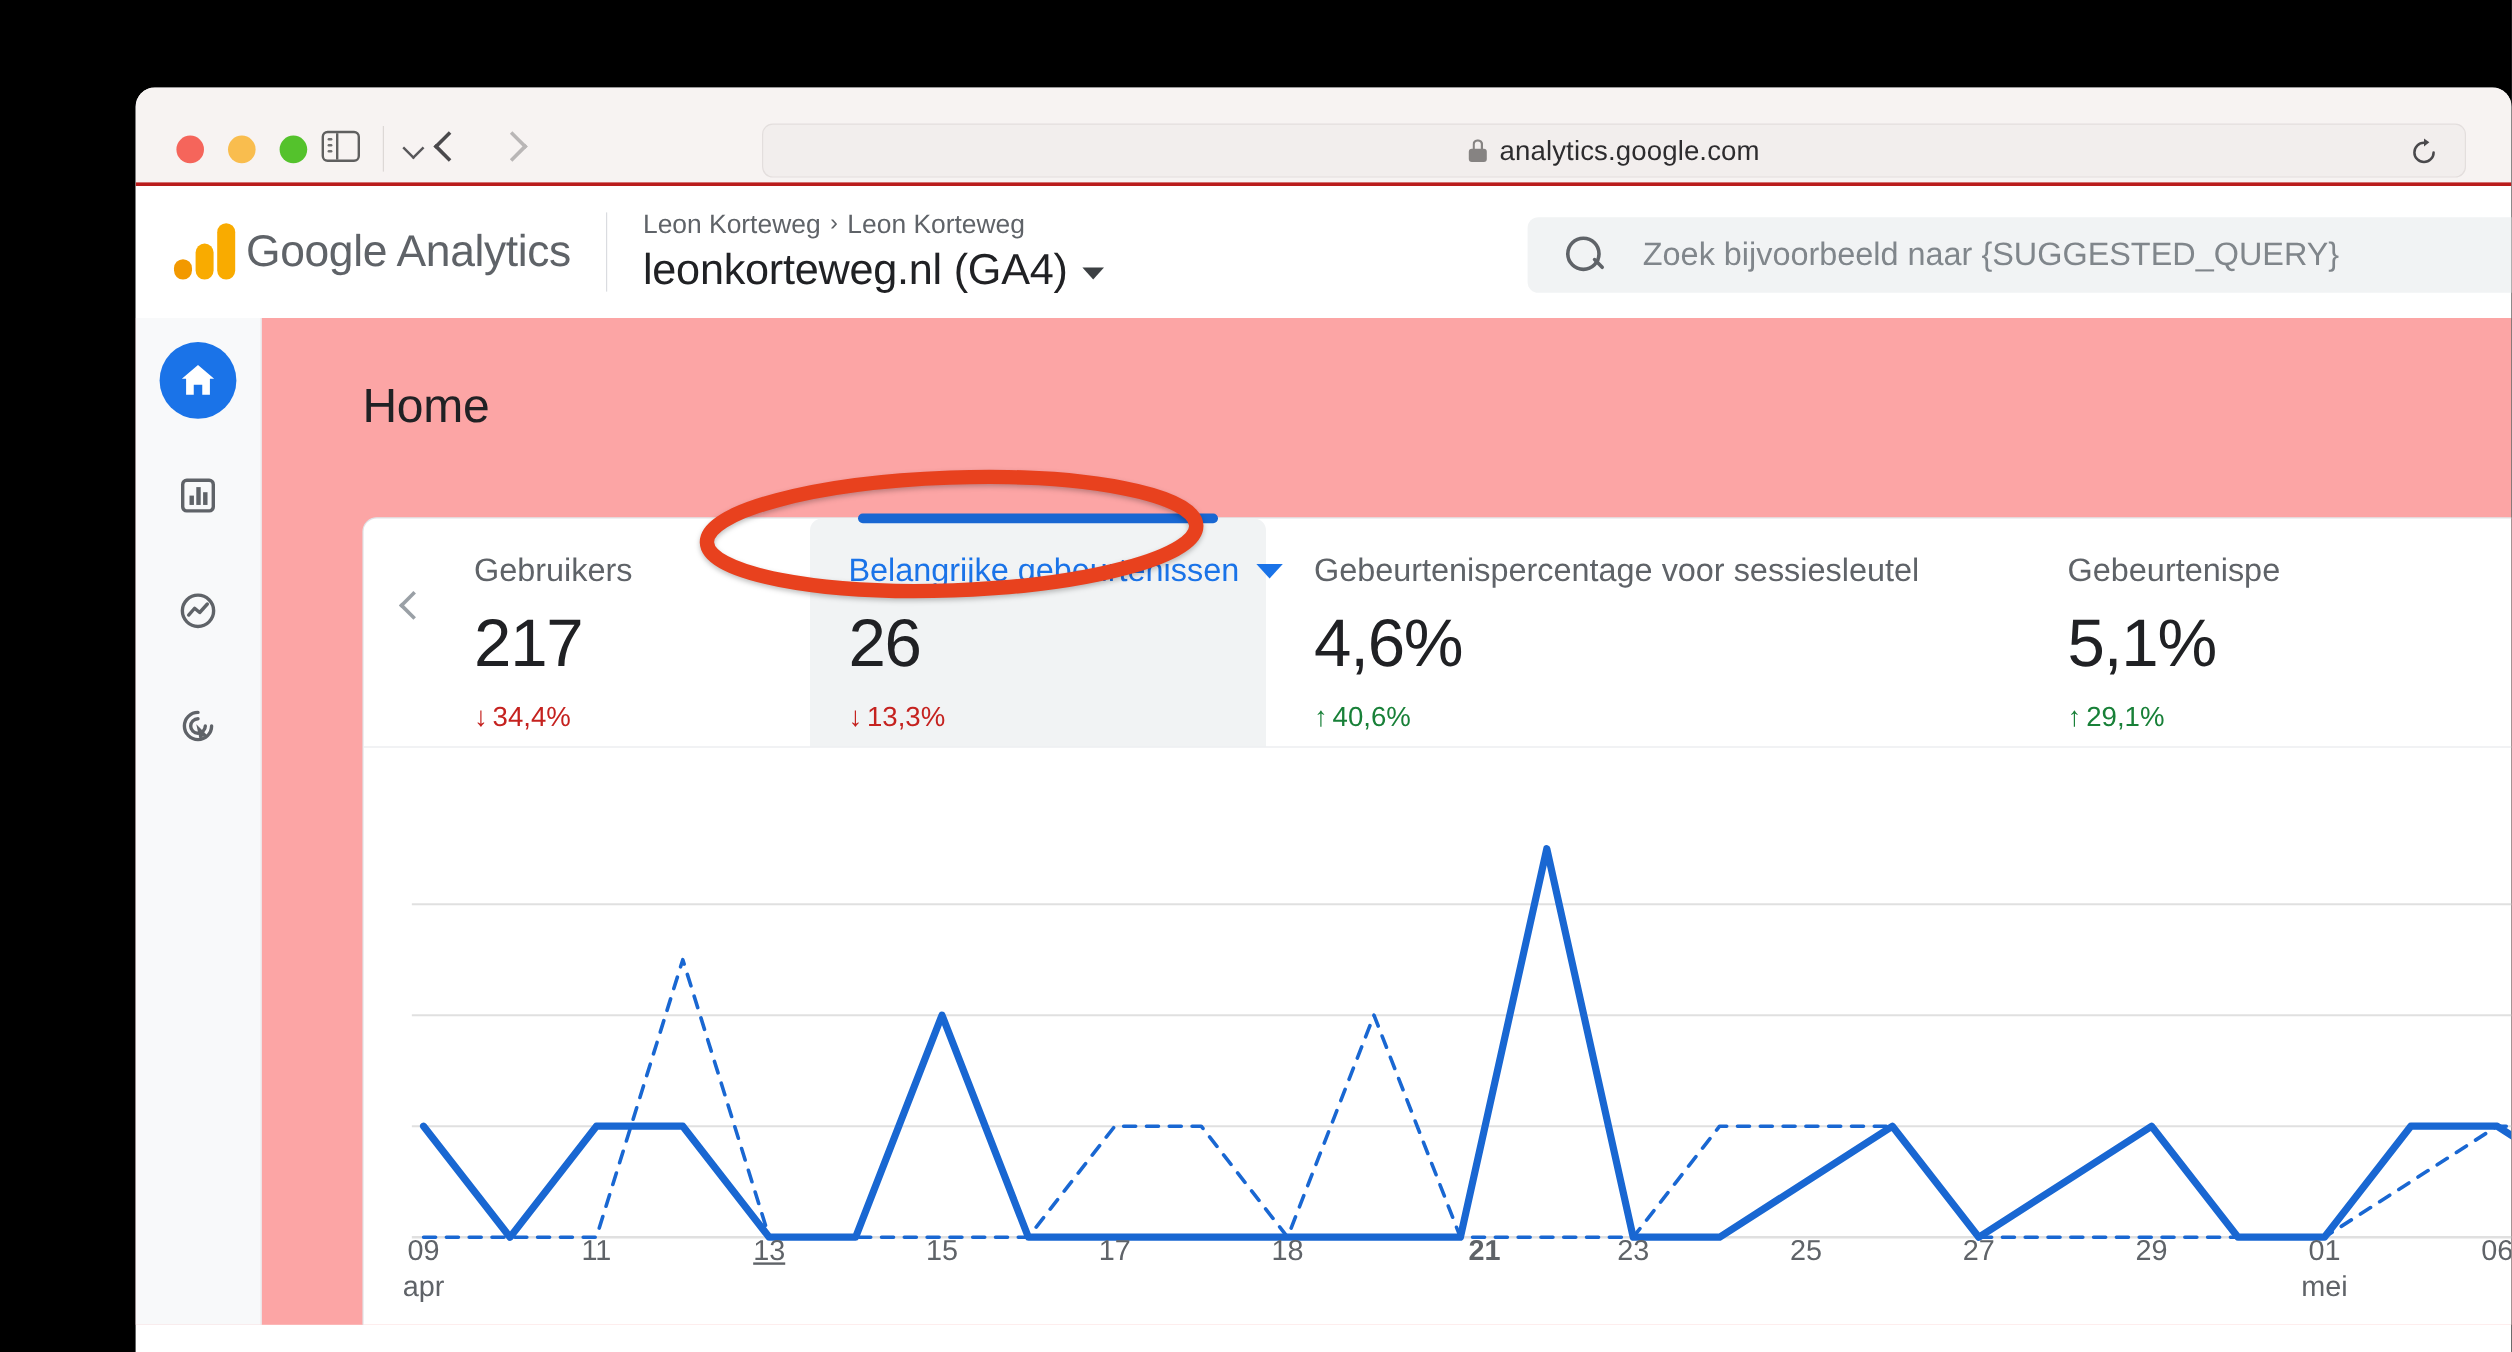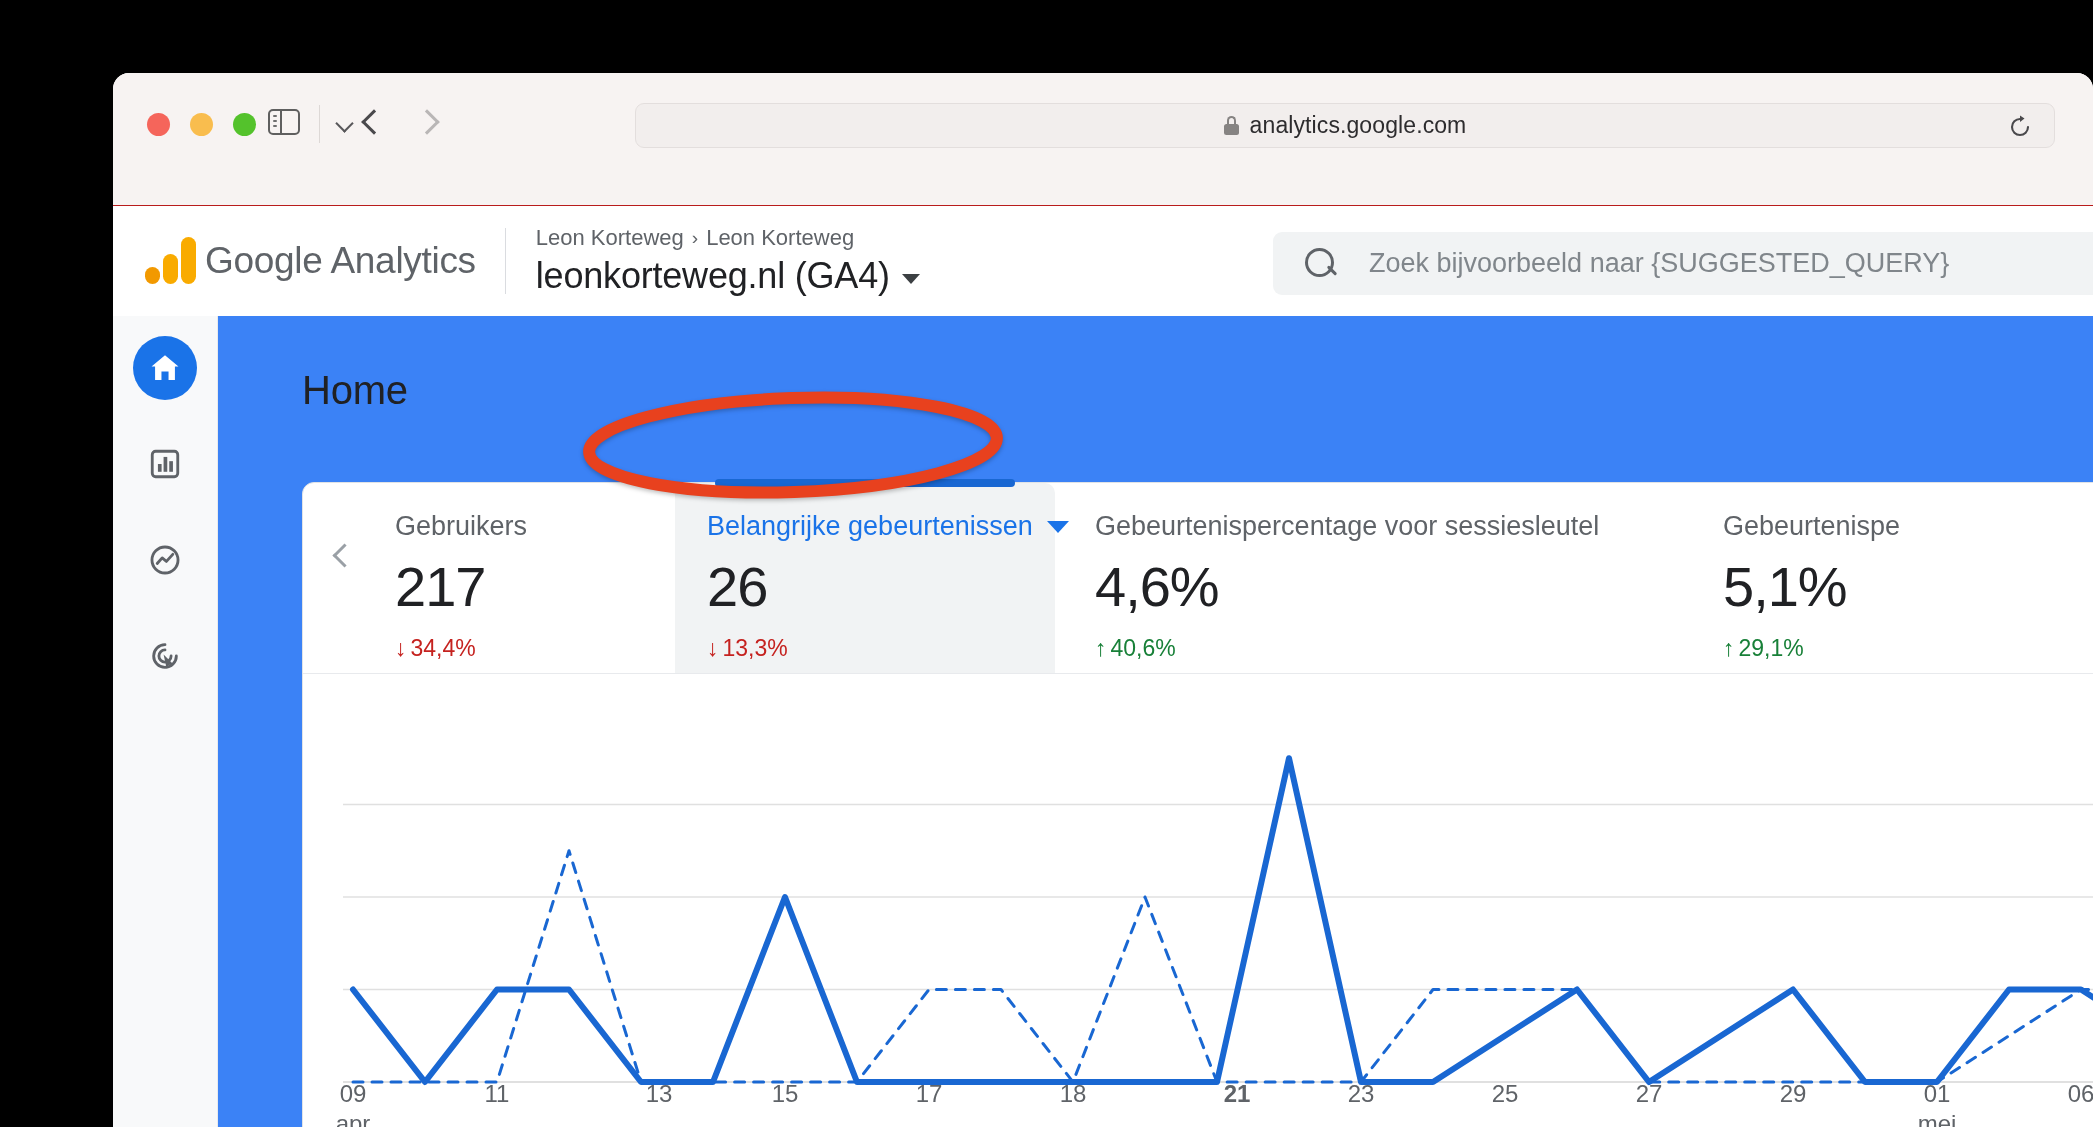--- a/index.html
+++ b/index.html
@@ -13,23 +13,23 @@
 
   
   .window {
     position: absolute; left: 113px; top: 73px;
     width: 1980px; height: 1054px;
     background: #ffffff;
     border-top-left-radius: 16px; border-top-right-radius: 16px;
     overflow: hidden;
   }
   .chrome {
-    position: relative; height: 133px;
+    position: relative; height: 82px;
     background: #f7f3f2;
-    border-bottom: 1px solid #b91c1c;
+    border-bottom: 3px solid #b91c1c;
   }
   .traffic { position: absolute; left: 34px; top: 40px; display: flex; gap: 20px; }
   .dot { width: 23px; height: 23px; border-radius: 50%; }
   .dot.red { background: #f5655b; }
   .dot.yellow { background: #f9bd4e; }
   .dot.green { background: #54c22c; }
 
   .sidebar-toggle { position: absolute; left: 155px; top: 36px; width: 32px; height: 30px; }
   .sb-rect { width: 32px; height: 26px; border: 2.3px solid #5f5f5f; border-radius: 5px; position: relative; }
   .sb-rect:after {
@@ -100,21 +100,21 @@
     content: ""; position: absolute; left: 0; top: 0; width: 23px; height: 23px;
     border: 3px solid #5f6368; border-radius: 50%;
   }
   .mag:after {
     content: ""; position: absolute; left: 21px; top: 21px; width: 12px; height: 3px;
     background: #5f6368; transform: rotate(45deg); border-radius: 2px;
   }
   .ga-search-ph { font-size: 27px; color: #80868b; text-align: center; }
 
   
-  .ga-body { position: relative; display: flex; height: calc(1054px - 105px - 110px); background: #3b82f6; }
+  .ga-body { position: relative; display: flex; height: calc(1054px - 105px - 110px); background: #fca5a5; }
   .rail { width: 105px; background: #f8f9fa; border-right: 1px solid #e8eaed; padding-top: 20px; flex: 0 0 105px; }
   .rail-item { width: 64px; height: 64px; margin: 0 auto 32px; border-radius: 50%; display: flex; align-items: center; justify-content: center; }
   .rail-item.active { background: #1a73e8; }
   .rail-ic { width: 34px; height: 34px; }
 
   .content { flex: 1; position: relative; overflow: hidden; }
   .page-title { font-size: 40px; color: #202124; margin: 52px 0 0 84px; letter-spacing: -.2px; }
 
   .card {
     position: absolute; left: 84px; top: 166px; right: -230px; bottom: -40px;
@@ -319,21 +319,21 @@
                 <line x1="0" x2="1820" y1="390" y2="390" stroke="#e0e0e0" stroke-width="2"></line>
                 <line x1="0" x2="1820" y1="297.5" y2="297.5" stroke="#e0e0e0" stroke-width="1.6"></line>
                 <line x1="0" x2="1820" y1="205" y2="205" stroke="#e0e0e0" stroke-width="1.6"></line>
                 <line x1="0" x2="1820" y1="112.5" y2="112.5" stroke="#e0e0e0" stroke-width="1.6"></line>
                 <polyline points="10,390 82,390 154,390 226,158.75 298,390 370,390 442,390 514,390 586,297.5 658,297.5 730,390 802,205 874,390 946,390 1018.0000000000001,390 1090,297.5 1162,297.5 1234,297.5 1306,390 1378,390 1450,390 1522,390 1594,390 1666,343.75 1738,297.5 1810,297.5" fill="none" stroke="#1967d2" stroke-width="3" stroke-linejoin="round" stroke-linecap="round" stroke-dasharray="10 9"></polyline>
                 <polyline points="10,297.5 82,390 154,297.5 226,297.5 298,390 370,390 442,205 514,390 586,390 658,390 730,390 802,390 874,390 946,66.25 1018.0000000000001,390 1090,390 1162,343.75 1234,297.5 1306,390 1378,343.75 1450,297.5 1522,390 1594,390 1666,297.5 1738,297.5 1810,343.75" fill="none" stroke="#1967d2" stroke-width="6" stroke-linejoin="round" stroke-linecap="round"></polyline>
               </svg>
             <div class="xlabels" id="xlabels">
                 <div class="xlab" style="left: 50px;"><span>09</span><span class="sub">apr</span></div>
                 <div class="xlab" style="left: 194px;"><span>11</span></div>
-                <div class="xlab" style="left: 356px;"><span>13</span></div>
+                <div class="xlab" style="left: 338px; text-decoration: underline;"><span>13</span></div>
                 <div class="xlab" style="left: 482px;"><span>15</span></div>
                 <div class="xlab" style="left: 626px;"><span>17</span></div>
                 <div class="xlab" style="left: 770px;"><span>18</span></div>
                 <div class="xlab" style="left: 934px; font-weight: bold;"><span>21</span></div>
                 <div class="xlab" style="left: 1058px;"><span>23</span></div>
                 <div class="xlab" style="left: 1202px;"><span>25</span></div>
                 <div class="xlab" style="left: 1346px;"><span>27</span></div>
                 <div class="xlab" style="left: 1490px;"><span>29</span></div>
                 <div class="xlab" style="left: 1634px;"><span>01</span><span class="sub">mei</span></div>
                 <div class="xlab" style="left: 1778px;"><span>06</span></div>

